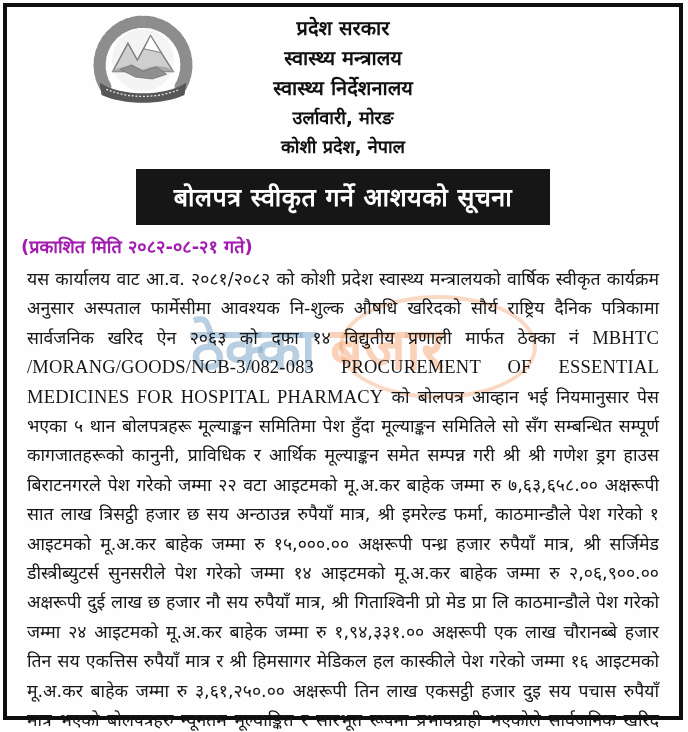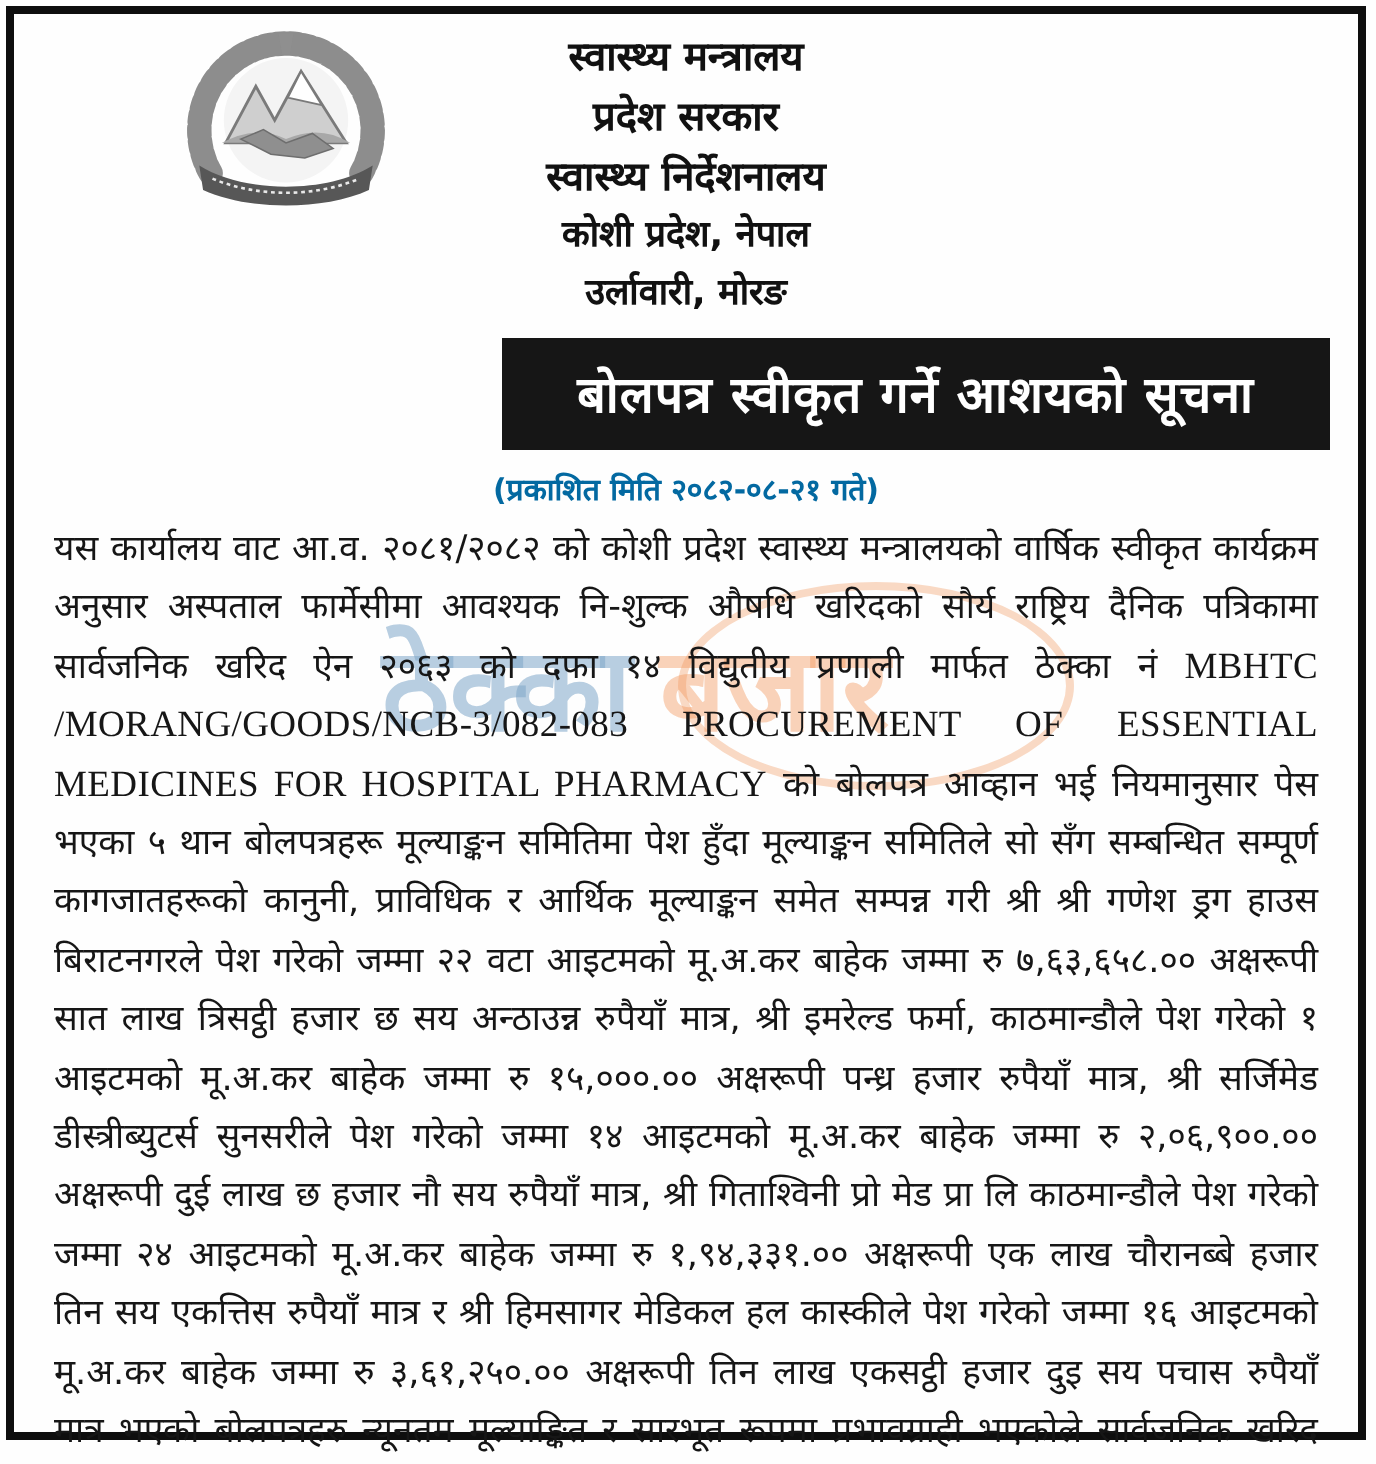--- a/index.html
+++ b/index.html
@@ -25,31 +25,31 @@
   }
   .emblem{
     position:absolute;
     left:78px;top:6px;
     width:116px;height:98px;
   }
   .hdr{ text-align:center; color:#111; }
   .hdr-line{ font-weight:bold; font-size:20px; line-height:30px; }
   .org-name{ font-weight:bold; font-size:27px; line-height:40px; margin-top:4px; letter-spacing:.5px;}
   .addr{ font-weight:bold; font-size:18px; line-height:29px; }
-  .banner-wrap{ text-align:right; margin-top:8px; }
+  .banner-wrap{ text-align:center; margin-top:8px; }
   .banner{
     display:inline-block;
     background:#161616; color:#ffffff;
     font-weight:bold; font-size:25px;
     padding:10px 38px 12px 38px;
     letter-spacing:.5px;
   }
   .pubdate{
-    text-align:center; font-weight:bold; font-size:15px;
-    margin-top:9px; color:#0369a1;
+    text-align:left; font-weight:bold; font-size:18px;
+    margin-top:9px; color:#a21caf;
   }
   .bodywrap{ position:relative; margin-top:7px; }
   .bodytext{
     position:relative; z-index:2;
     margin:0 6px;
     text-align:justify;
     font-size:17.6px;
     line-height:29.4px;
     color:#161616;
   }
@@ -91,25 +91,25 @@
       <path d="M56,4 L64,4 L62,15 L58,15 Z" fill="#8f8f8f"></path>
       <path d="M28,62 L44,32 L54,50 L68,24 L92,62 Z" fill="#cfcfcf" stroke="#7a7a7a" stroke-width="1.5"></path>
       <path d="M61,38 L68,24 L79,42 Z" fill="#ffffff" stroke="#7a7a7a" stroke-width="1"></path>
       <path d="M26,62 Q45,52 60,60 Q78,52 94,62 Z" fill="#a8a8a8"></path>
       <path d="M36,60 L48,55 L60,62 L74,57 L85,65 L70,70 L52,68 Z" fill="#8f8f8f" stroke="#6e6e6e" stroke-width="0.8"></path>
       <path d="M14,74 C38,89 82,89 106,74 L104,87 C80,98 40,98 16,87 Z" fill="#575757"></path>
       <path d="M21,81 C45,91 75,91 99,81" stroke="#e9e9e9" stroke-width="1.4" fill="none" stroke-dasharray="2 2"></path>
     </svg>
 
     <div class="hdr">
+      <div class="hdr-line">प्रदेश सरकार</div>
       <div class="hdr-line">स्वास्थ्य मन्त्रालय</div>
-      <div class="hdr-line">प्रदेश सरकार</div>
       <div class="hdr-line">स्वास्थ्य निर्देशनालय</div>
+      <div class="addr">उर्लावारी, मोरङ</div>
       <div class="addr">कोशी प्रदेश, नेपाल</div>
-      <div class="addr">उर्लावारी, मोरङ</div>
     </div>
 
     <div class="banner-wrap">
       <div class="banner">बोलपत्र स्वीकृत गर्ने आशयको सूचना</div>
     </div>
 
     <div class="pubdate">(प्रकाशित मिति २०८२-०८-२१ गते)</div>
 
     <div class="bodywrap">
       <div class="watermark"><span class="wm1">ठेक्का</span><span class="wm2">बजार</span></div>

